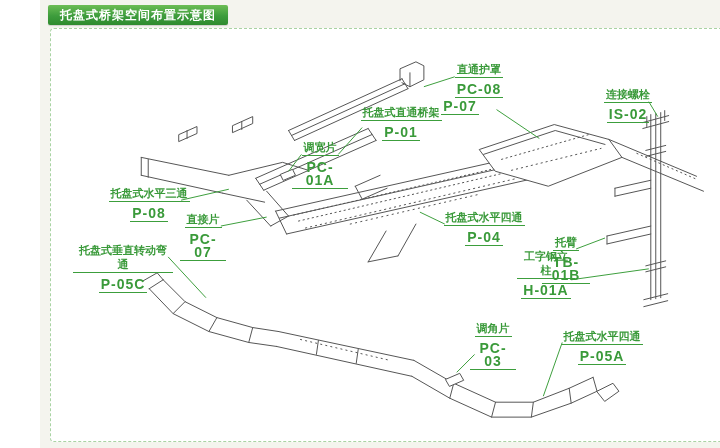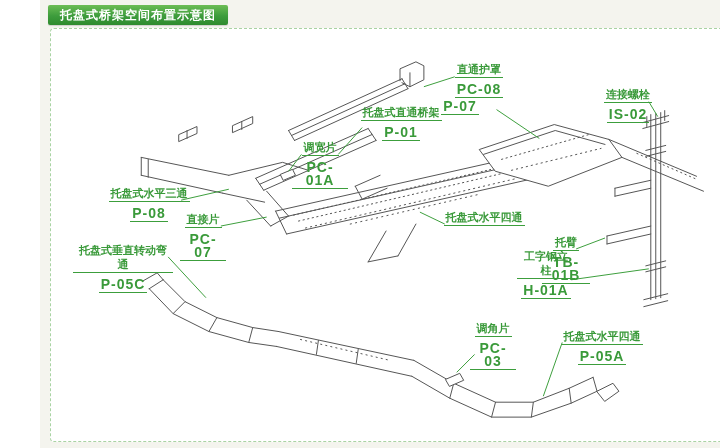--- a/index.html
+++ b/index.html
@@ -222,20 +222,21 @@
       <div class="ln row2"><span class="u code">P-08</span></div>
     </div>
 
     <div class="callout" style="left:129px;top:183px;width:46px">
       <div class="ln"><span class="u cn">直接片</span></div>
       <div class="ln row2"><span class="u code">PC-07</span></div>
     </div>
 
     <div class="callout" style="left:389px;top:181px;width:88px">
       <div class="ln"><span class="u cn">托盘式水平四通</span></div>
+      <div class="ln row2"><span class="u code">P-04</span></div>
     </div>
 
     <div class="callout" style="left:491px;top:206px;width:48px">
       <div class="ln"><span class="u cn">托臂</span></div>
       <div class="ln row2"><span class="u code">TB-01B</span></div>
     </div>
 
     <div class="callout" style="left:466px;top:220px;width:58px">
       <div class="ln"><span class="u cn">工字钢立柱</span></div>
       <div class="ln row2"><span class="u code">H-01A</span></div>

